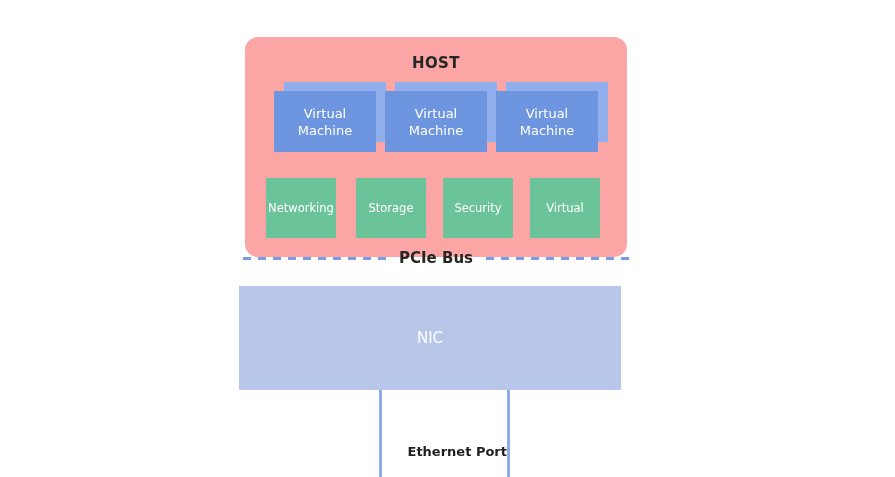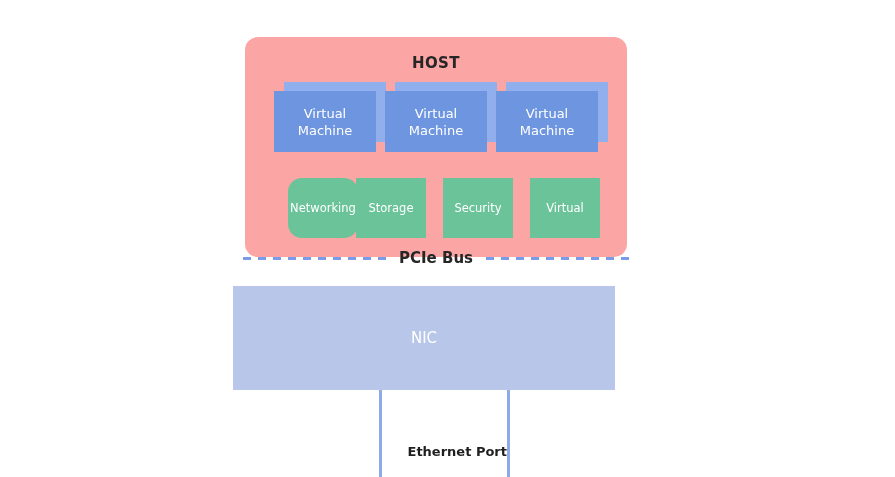--- a/index.html
+++ b/index.html
@@ -103,21 +103,21 @@
     width: 70px;
     height: 60px;
     background: #6bc39a;
     display: flex;
     align-items: center;
     justify-content: center;
     color: #ffffff;
     font-size: 11.5px;
     text-align: center;
   }
-  .svc-box.b0 { left: 43px; border-radius: 14px; }
+  .svc-box.b0 { left: 21px; }
   .svc-box.b1 { left: 111px; }
   .svc-box.b2 { left: 198px; }
   .svc-box.b3 { left: 285px; }
 
   
   .bus-row {
     position: absolute;
     left: 243px;
     top: 246px;
     width: 386px;
@@ -146,21 +146,21 @@
     padding: 0 11px;
     font-size: 15px;
     font-weight: bold;
     color: #262626;
     white-space: nowrap;
   }
 
   
   .nic-box {
     position: absolute;
-    left: 233px;
+    left: 239px;
     top: 286px;
     width: 382px;
     height: 104px;
     background: #b8c6ea;
     display: flex;
     align-items: center;
     justify-content: center;
     color: #ffffff;
     font-size: 15px;
   }

